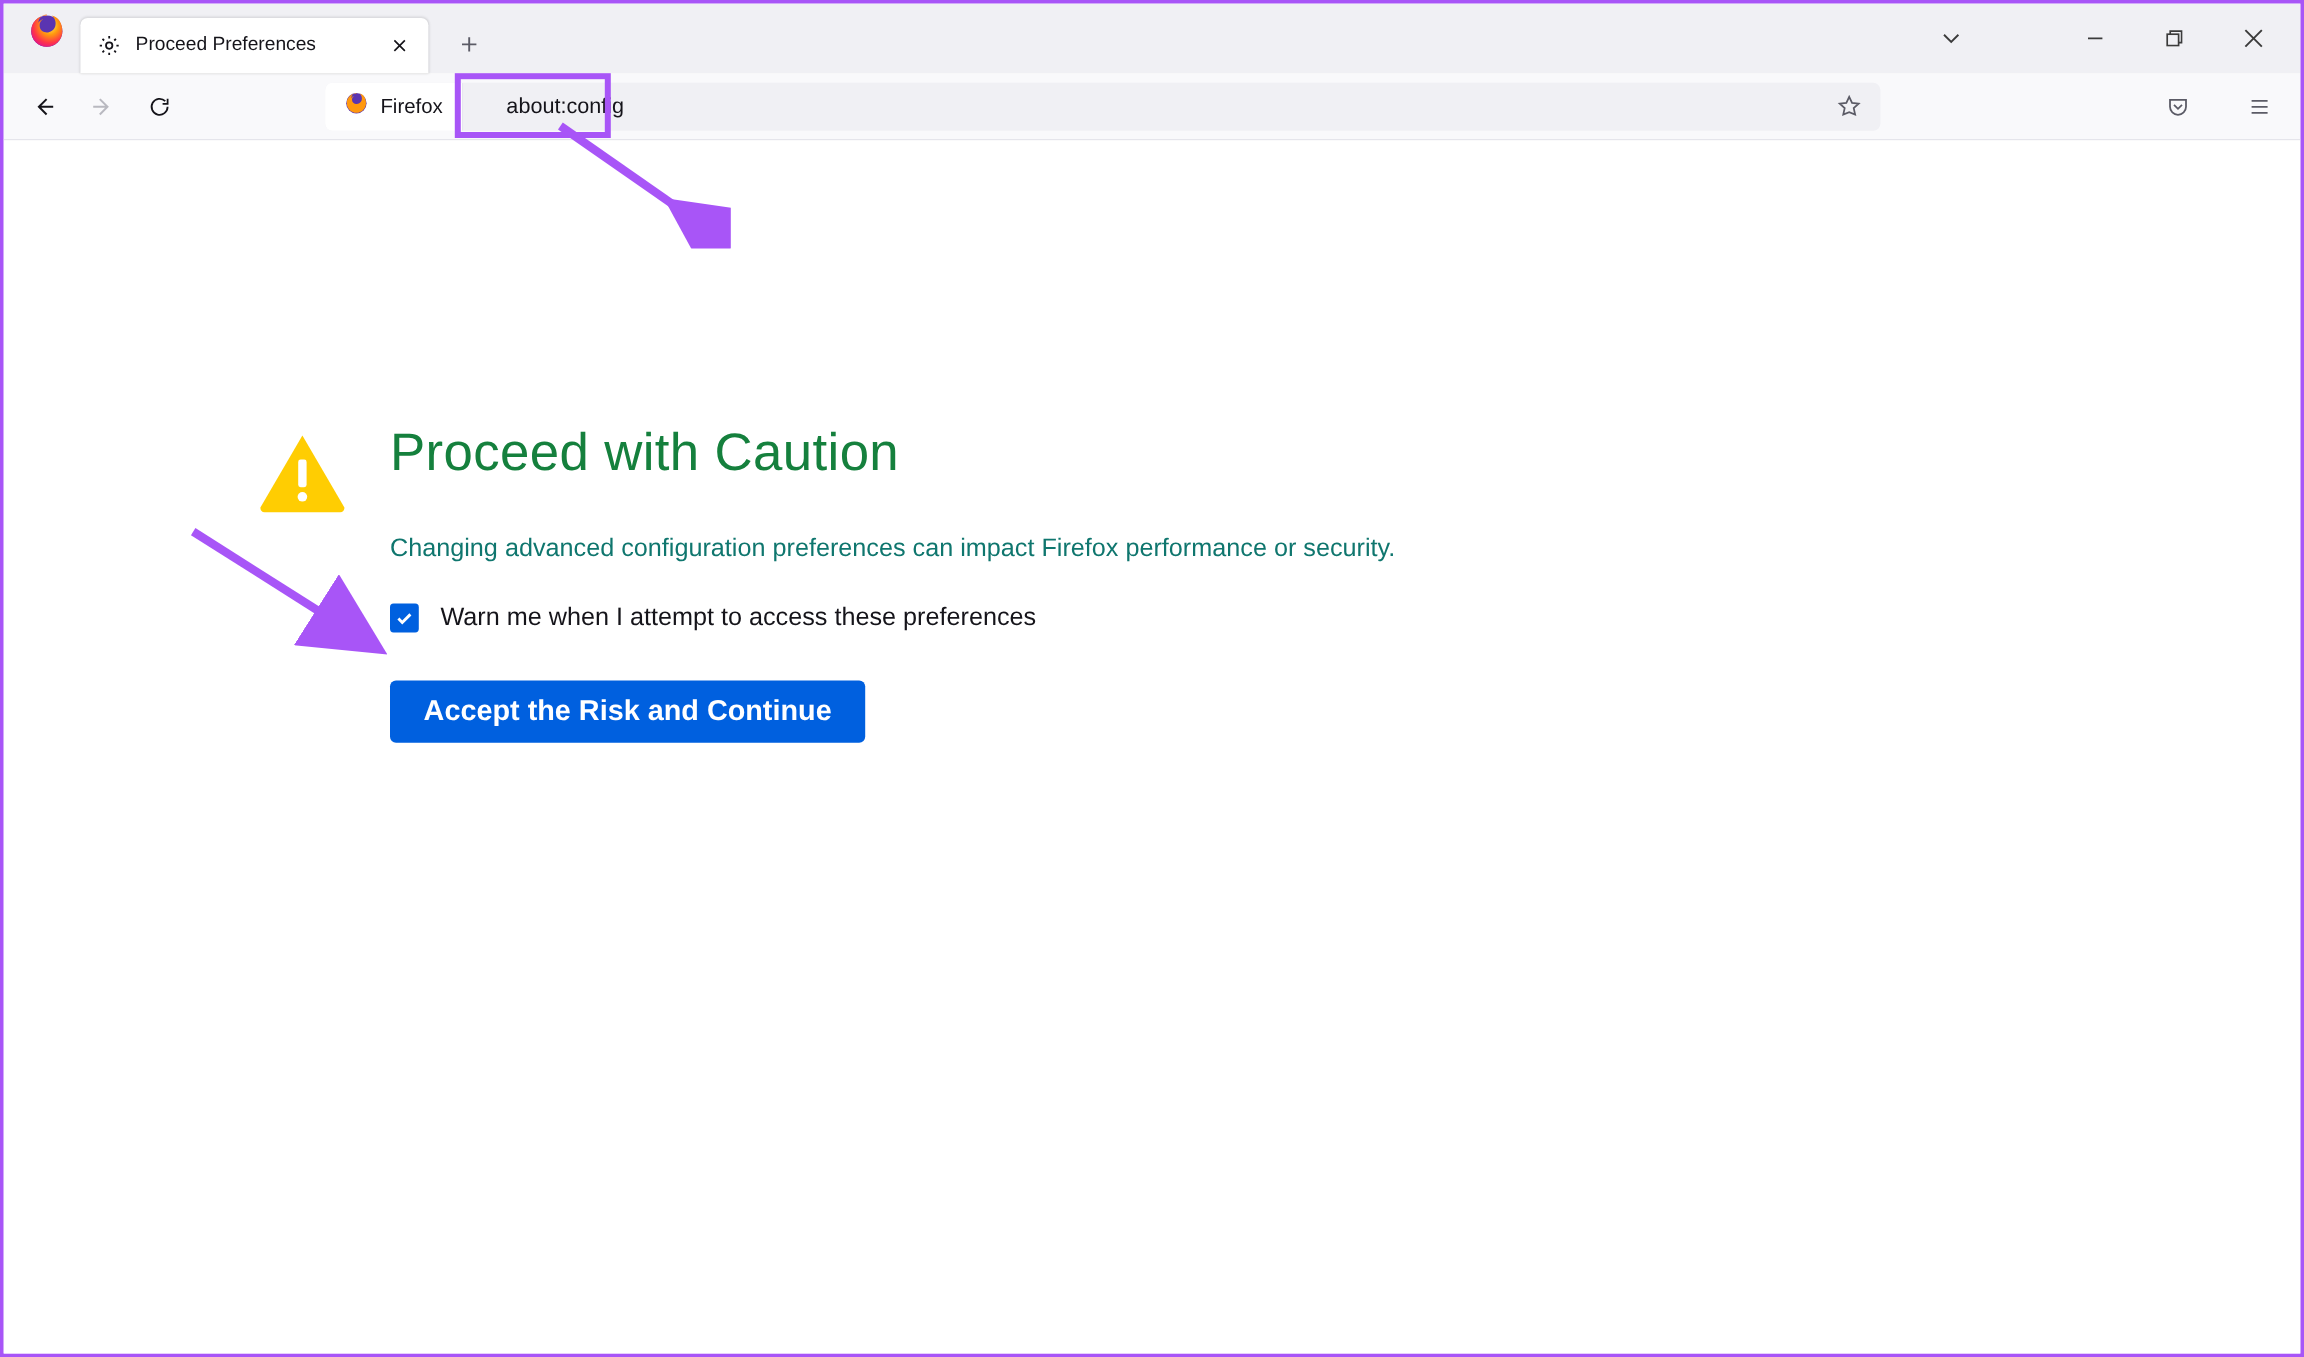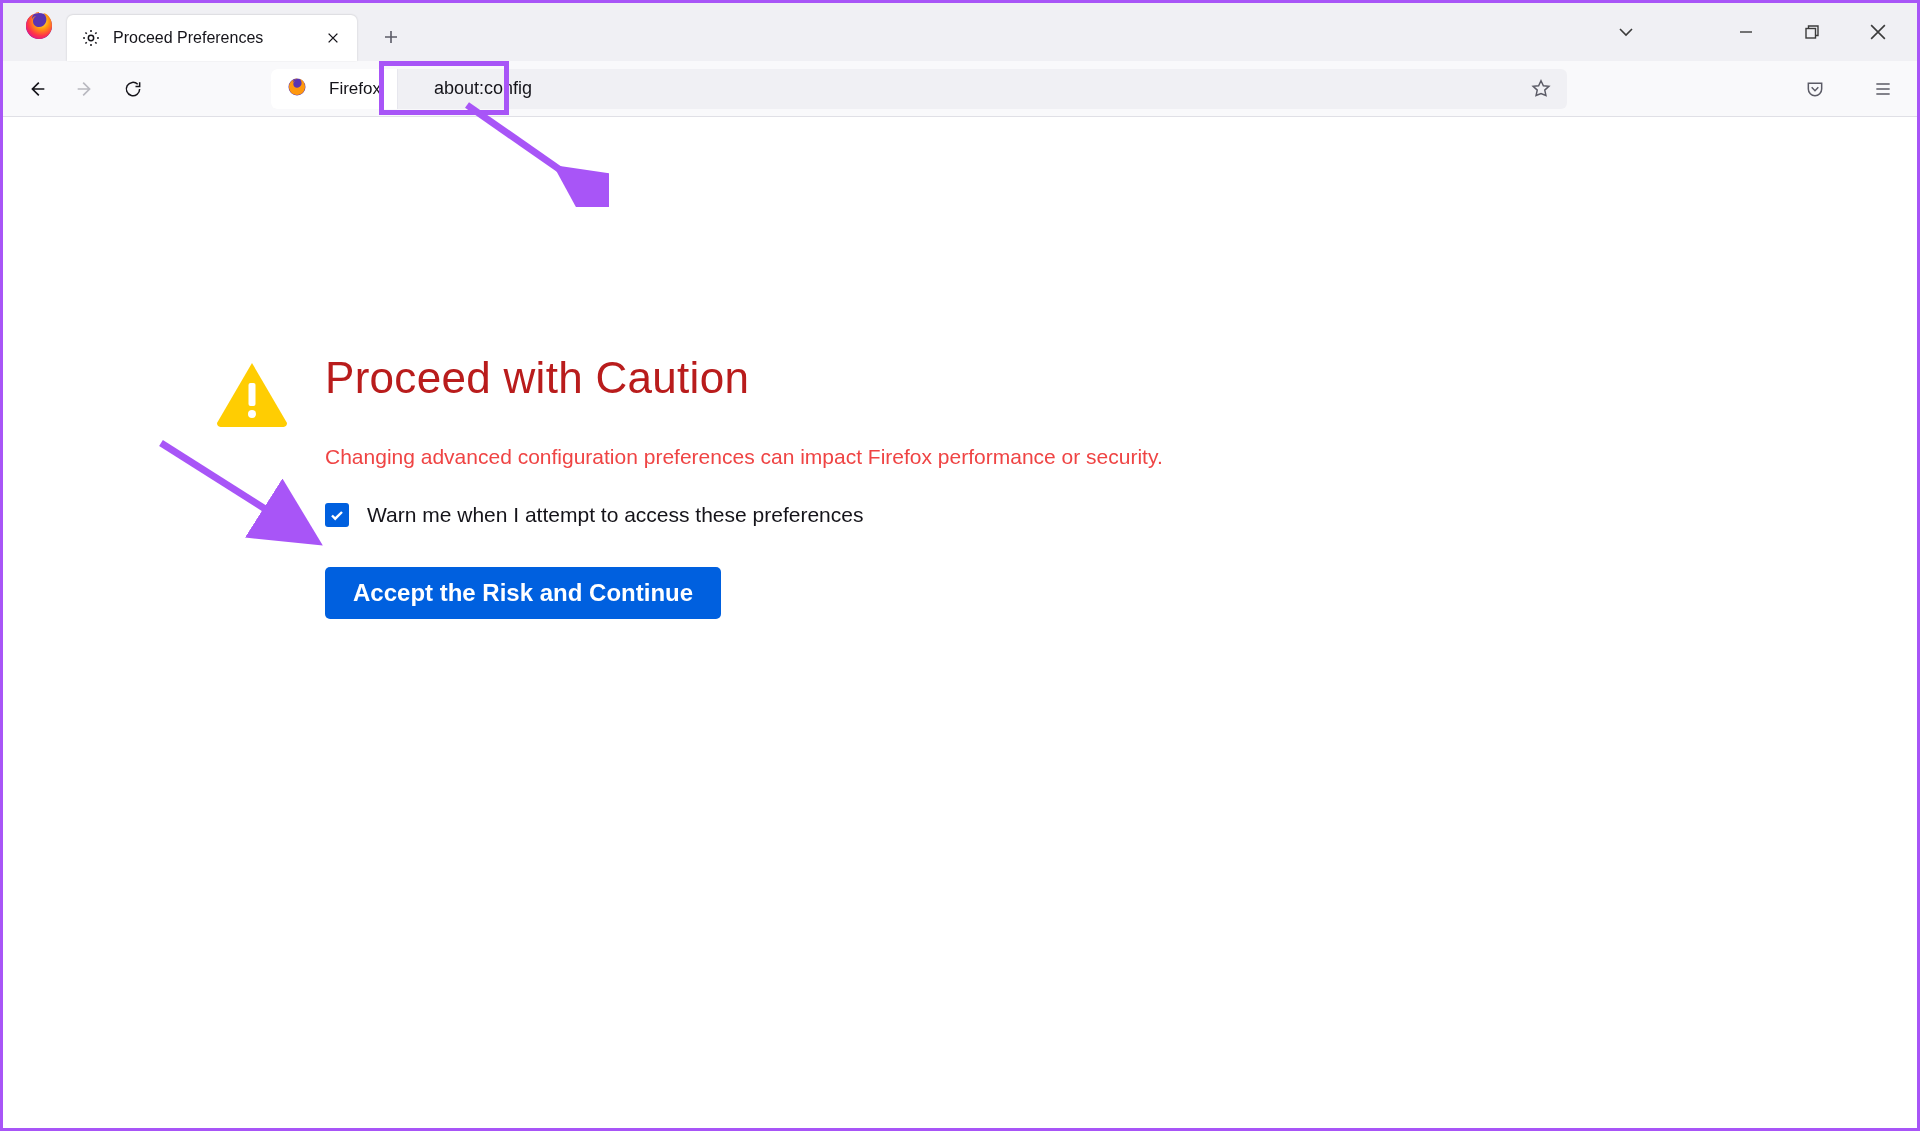--- a/index.html
+++ b/index.html
@@ -67,21 +67,21 @@
     height: 40px;
     background: #f0f0f4;
     border-radius: 6px;
     display: flex;
     align-items: center;
     padding: 0 10px 0 0;
     margin: 0 100px 0 110px;
     position: relative;
   }
   .identity-box {
-    display:flex; align-items:center; gap:22px;
+    display:flex; align-items:center; gap:10px;
     background:#fff; height:100%; padding: 0 16px;
     border-radius: 6px 0 0 6px;
     border-right: 1px solid #e7e7ee;
   }
   .identity-label { font-size: 17px; color:#15141a; }
   .url-text {
     height:100%; display:flex; align-items:center;
     padding: 0 36px; font-size:18px; color:#15141a;
     position: relative;
   }
@@ -103,22 +103,22 @@
   .warning-container {
     position: absolute;
     left: 212px;
     top: 236px;
     display: flex;
     align-items: flex-start;
     gap: 36px;
   }
   .warning-icon { width: 74px; height: 66px; margin-top: 8px; }
   .warning-body { display:flex; flex-direction:column; }
-  .warning-title { font-size: 44px; font-weight: 400; color:#b91c1c; letter-spacing: 0.3px; margin-bottom: 42px; }
-  .warning-desc { font-size: 21px; color:#ef4444; margin-bottom: 34px; }
+  .warning-title { font-size: 44px; font-weight: 400; color:#15803d; letter-spacing: 0.3px; margin-bottom: 42px; }
+  .warning-desc { font-size: 21px; color:#0f766e; margin-bottom: 34px; }
   .checkbox-row { display:flex; align-items:center; gap:18px; margin-bottom: 40px; }
   .checkbox {
     width:24px; height:24px; background:#0060df; border-radius:3px;
     display:flex; align-items:center; justify-content:center; color:#fff;
   }
   .checkbox-label { font-size: 21px; color:#15141a; }
   .accept-btn {
     background:#0060df; color:#fff; border:none;
     font-size:24px; font-weight:600; padding: 12px 28px;
     border-radius:5px; cursor:pointer; width:fit-content;

